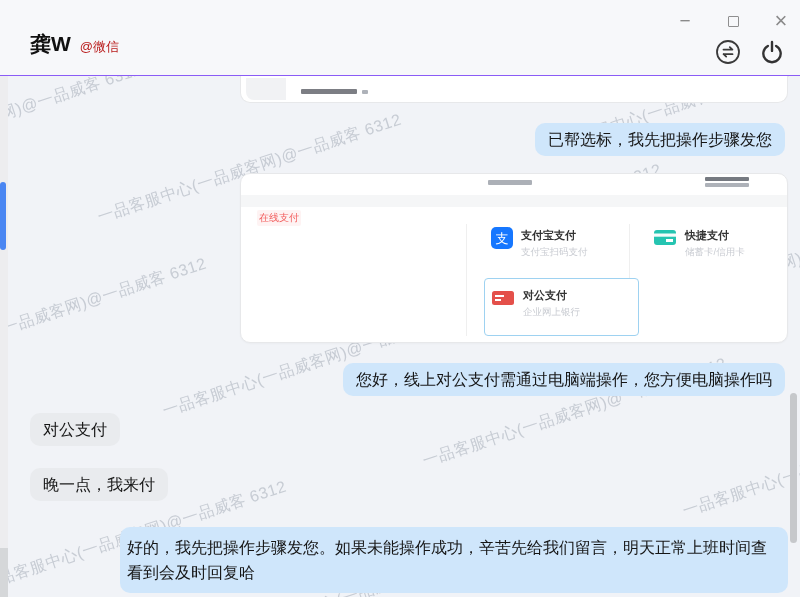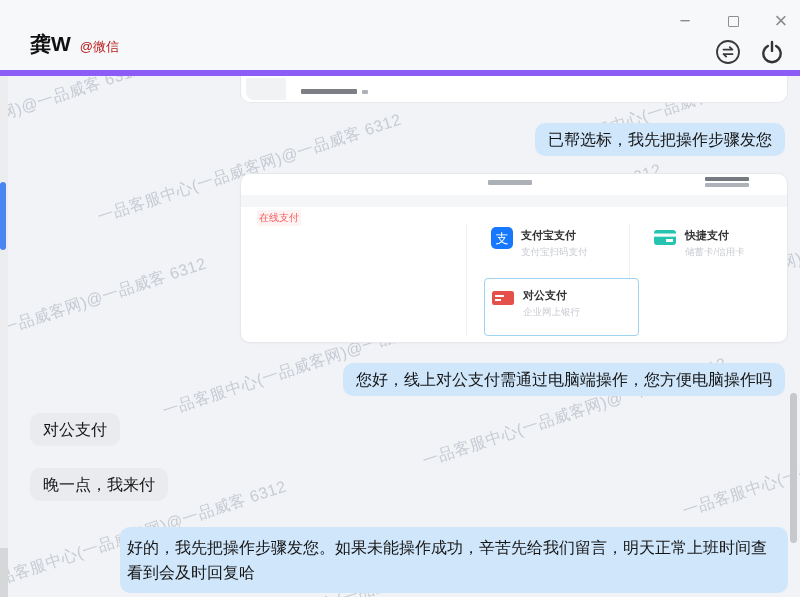--- a/index.html
+++ b/index.html
@@ -5,21 +5,21 @@
   html,body{margin:0;padding:0;background:#dfe1e5;}
   *{box-sizing:border-box;}
   .screen{
     position:relative;width:800px;height:597px;overflow:hidden;
     font-family:"Liberation Sans","DejaVu Sans",sans-serif;
     background:#f1f3f7;
   }
   
   .titlebar{
     position:absolute;left:0;top:0;width:800px;height:76px;
-    background:#f7f8fa;border-bottom:6px solid #8b5cf6;z-index:6;
+    background:#f7f8fa;border-bottom:1px solid #8b5cf6;z-index:6;
   }
   .title-wrap{position:absolute;left:30px;top:30px;display:flex;align-items:baseline;gap:9px;}
   .title{font-size:21px;font-weight:bold;color:#111;}
   .badge{font-size:13px;color:#b91c1c;}
   .winctl{position:absolute;top:8px;right:6px;display:flex;gap:22px;align-items:center;z-index:7;}
   .winbtn{width:26px;height:26px;display:flex;align-items:center;justify-content:center;color:#8a8a8a;font-size:19px;cursor:default;}
   .maxbox{width:11px;height:11px;border:1.6px solid #8f8f8f;border-radius:1px;}
   .actions{position:absolute;top:40px;right:14px;display:flex;gap:16px;align-items:center;z-index:7;}
   .act{width:28px;height:28px;display:flex;align-items:center;justify-content:center;}
   

